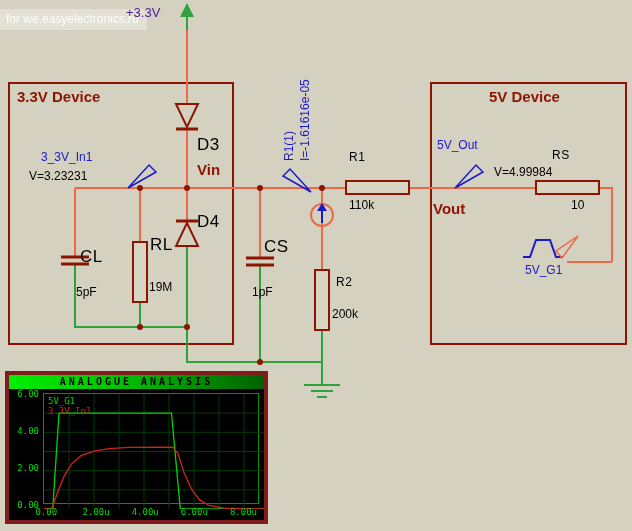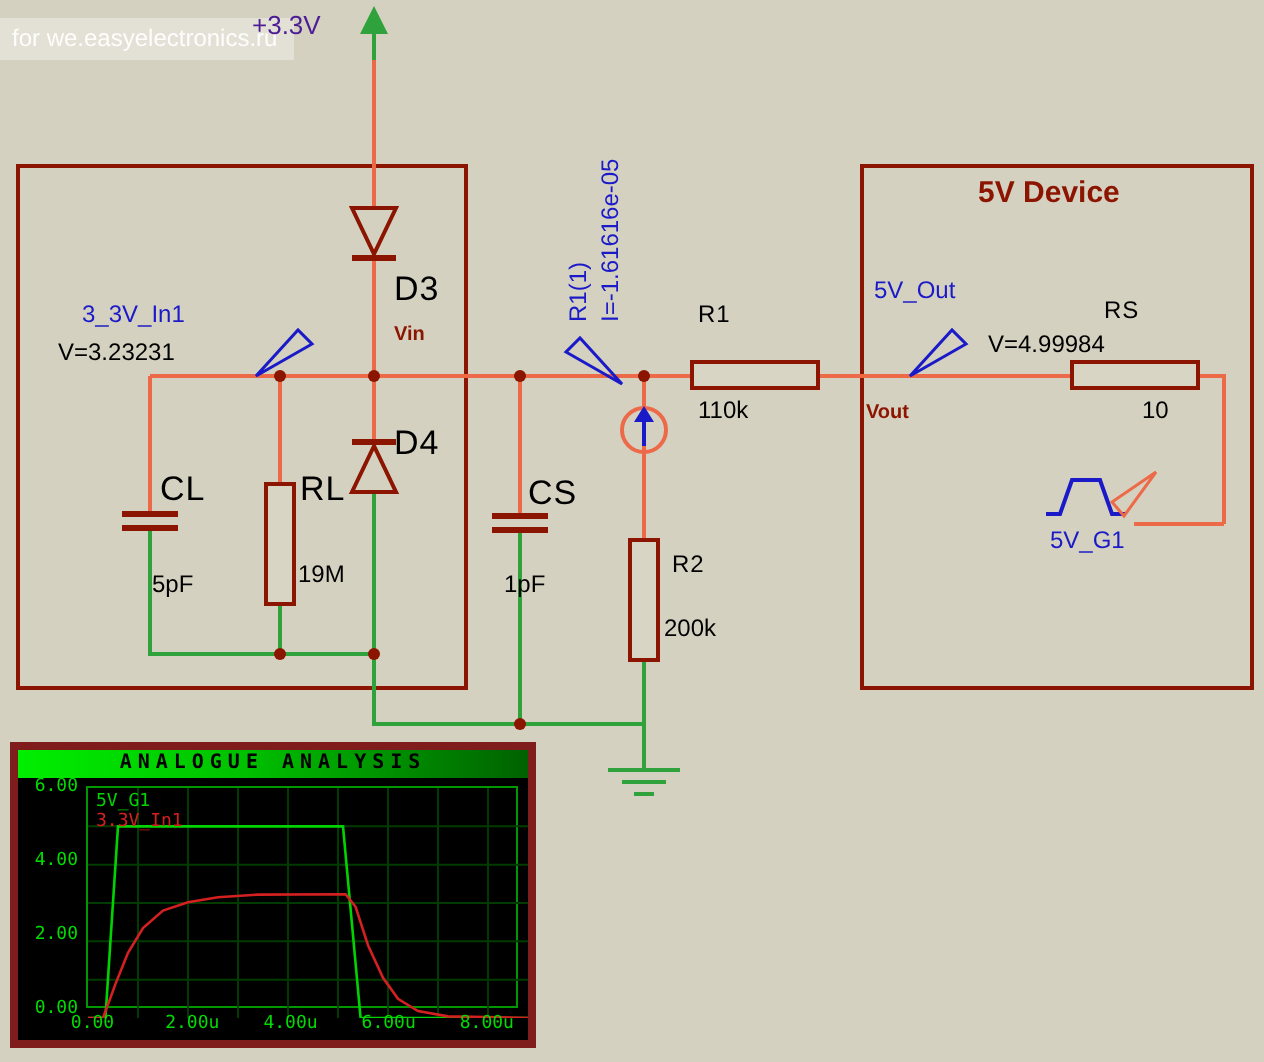--- a/index.html
+++ b/index.html
@@ -14,21 +14,21 @@
 
   
   #schematic-svg { position:absolute; left:0; top:0; }
 
   
   .lbl { position:absolute; white-space:nowrap; color:#4c1d95; line-height:1.1; }
   .blue   { color:#1a1ac8; font-size:12px; }
   .val    { font-size:12px; color:#000000; }
   .ref    { font-size:17px; color:#000; letter-spacing:0.5px; }
   .ref-lg { font-size:12px; color:#000; letter-spacing:0.5px; }
-  .darkred{ color:#8b1500; font-weight:bold; font-size:10px; }
+  .darkred{ color:#8b1500; font-weight:bold; font-size:15px; }
   .boxtitle { color:#8b1500; font-weight:bold; font-size:15px; }
   .vtext { transform-origin:0 0; transform:rotate(-90deg); }
 
   #watermark { left:0; top:9px; padding:4px 8px 4px 6px; background:rgba(255,255,255,0.35);
                color:rgba(255,255,255,0.92); font-size:12px; }
 
   
   #graph-window { position:absolute; left:5px; top:371px; width:263px; height:153px;
                   background:#000; border:4px solid #7f1d1d; }
   #graph-titlebar { position:absolute; left:0; top:0; right:0; height:14px;
@@ -136,30 +136,31 @@
       <circle cx="140" cy="327" r="3"></circle>
       <circle cx="187" cy="327" r="3"></circle>
       <circle cx="260" cy="362" r="3"></circle>
     </g>
   </svg>
 
   <div id="watermark" class="lbl">for we.easyelectronics.ru</div>
 
   <div class="lbl" style="left:126px; top:6px; font-size:13px;">+3.3V</div>
 
+  <div class="lbl boxtitle" style="left:17px;  top:89px;">3.3V Device</div>
   <div class="lbl boxtitle" style="left:489px; top:89px;">5V Device</div>
 
   <div class="lbl blue" style="left:41px; top:151px;">3_3V_In1</div>
   <div class="lbl val" style="left:29px; top:170px;">V=3.23231</div>
 
   <div class="lbl ref" style="left:197px; top:136px;">D3</div>
   <div class="lbl darkred" style="left:197px; top:162px;">Vin</div>
   <div class="lbl ref" style="left:197px; top:213px;">D4</div>
 
-  <div class="lbl ref" style="left:80px;  top:236px;">CL</div>
+  <div class="lbl ref" style="left:80px;  top:248px;">CL</div>
   <div class="lbl val" style="left:76px;  top:286px;">5pF</div>
   <div class="lbl ref" style="left:150px; top:236px;">RL</div>
   <div class="lbl val" style="left:149px; top:281px;">19M</div>
   <div class="lbl ref" style="left:264px; top:238px;">CS</div>
   <div class="lbl val" style="left:252px; top:286px;">1pF</div>
 
   <div class="lbl ref-lg" style="left:349px; top:151px;">R1</div>
   <div class="lbl val" style="left:349px; top:199px;">110k</div>
   <div class="lbl ref-lg" style="left:336px; top:276px;">R2</div>
   <div class="lbl val" style="left:332px; top:308px;">200k</div>

